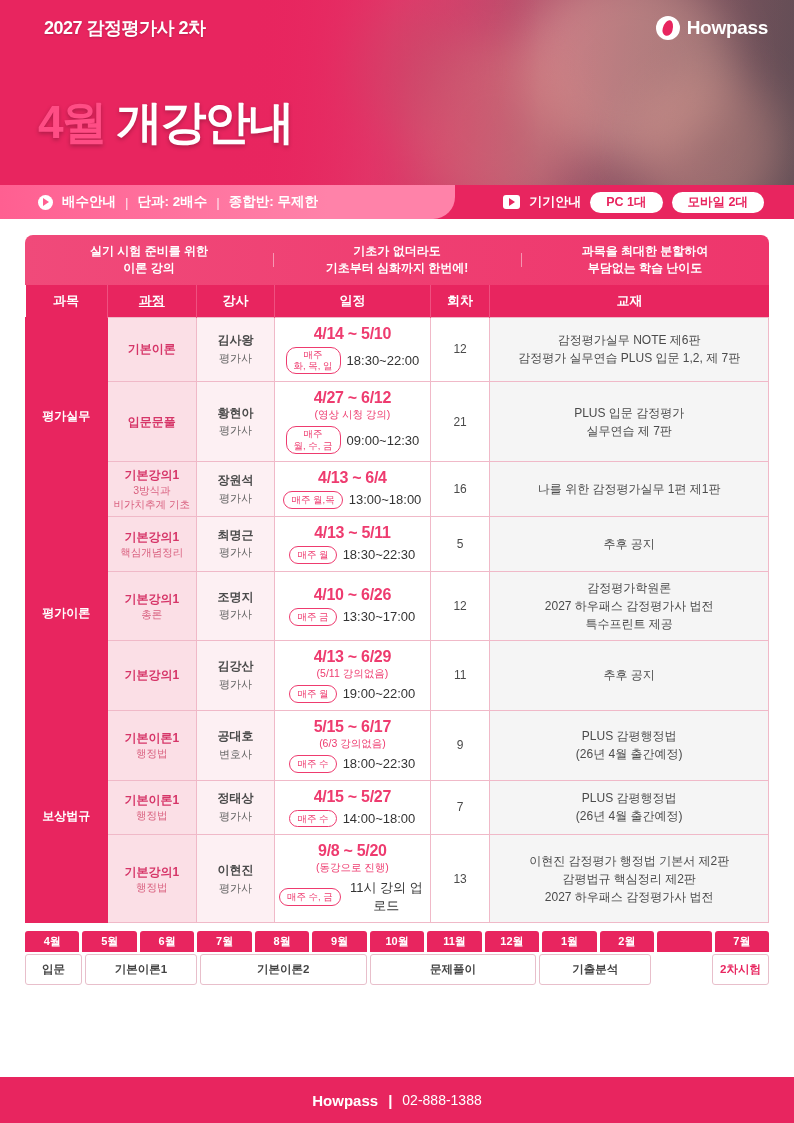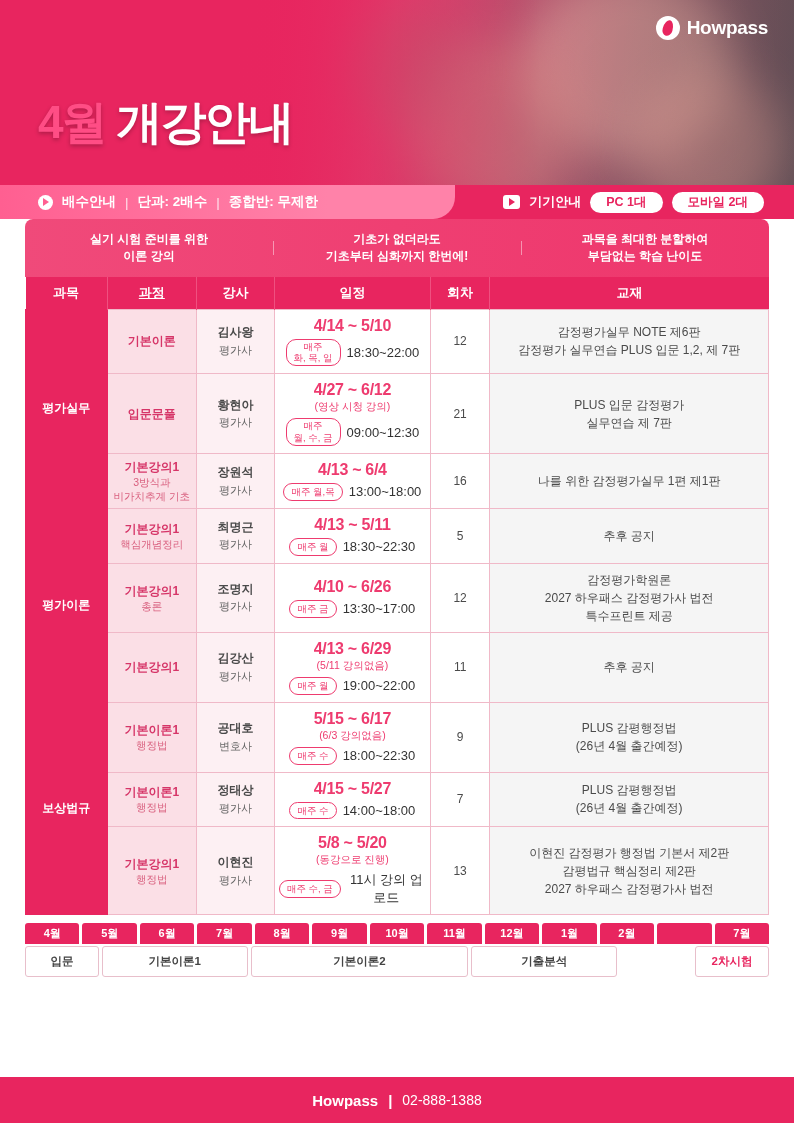--- a/index.html
+++ b/index.html
@@ -93,24 +93,25 @@
     border-top: 4px solid transparent; border-bottom: 4px solid transparent;
   }
   .pill {
     background: #ffffff; color: #e8255f; font-size: 12.5px; font-weight: bold;
     border-radius: 11px; padding: 3px 16px; line-height: 1.2;
   }
 
   
   .wrap { padding: 0 25px; }
   .features {
+    margin-top: 16px;
     background: linear-gradient(90deg,#f04a7a 0%, #ef3f72 50%, #ee366c 100%);
     border-radius: 8px 8px 0 0;
     display: flex; align-items: center;
-    height: 58px;
+    height: 50px;
     color: #ffffff;
   }
   .feature {
     flex: 1; text-align: center; font-size: 12px; line-height: 1.45; font-weight: bold;
     position: relative;
   }
   .feature + .feature::before {
     content: ""; position: absolute; left: 0; top: 10px; bottom: 10px;
     width: 1px; background: rgba(255,255,255,.45);
   }
@@ -186,20 +187,21 @@
 </style>
 </head>
 <body>
 
 <div class="hero">
   <div class="hero-blob b1"></div>
   <div class="hero-blob b2"></div>
   <div class="hero-blob b3"></div>
   <div class="hero-blob b4"></div>
   <div class="hero-tint"></div>
+  <div class="hero-sub">2027 감정평가사 2차</div>
   <div class="hero-title">
     <span class="accent">4월</span>
     <span>개강안내</span>
   </div>
   <div class="brand">
     <span class="brand-mark"></span>
     <span class="brand-name">Howpass</span>
   </div>
 </div>
 
@@ -345,21 +347,21 @@
               <span class="time-text">14:00~18:00</span>
             </div>
           </td>
           <td class="col-count">7</td>
           <td class="col-book">PLUS 감평행정법<br>(26년 4월 출간예정)</td>
         </tr>
         <tr>
           <td class="col-course"><span>기본강의1</span><span class="sub">행정법</span></td>
           <td class="col-teacher">이현진<span class="role">평가사</span></td>
           <td class="col-sched">
-            <div class="sched-date">5/8 ~ 5/20</div>
+            <div class="sched-date">9/8 ~ 5/20</div>
             <div class="sched-note">(동강으로 진행)</div>
             <div class="sched-time-row">
               <span class="day-badge">매주 수, 금</span>
               <span class="time-text">11시 강의 업로드</span>
             </div>
           </td>
           <td class="col-count">13</td>
           <td class="col-book">이현진 감정평가 행정법 기본서 제2판<br>감평법규 핵심정리 제2판<br>2027 하우패스 감정평가사 법전</td>
         </tr>
       </tbody>
@@ -378,20 +380,21 @@
         <div class="tl-month">12월</div>
         <div class="tl-month">1월</div>
         <div class="tl-month">2월</div>
         <div class="tl-month" style="background: rgb(232, 37, 95);"></div>
         <div class="tl-month">7월</div>
       </div>
     <div class="tl-cells" id="tl-cells">
         <div class="tl-cell" style="flex: 1 1 0%;">입문</div>
         <div class="tl-cell" style="flex: 2 1 0%;">기본이론1</div>
         <div class="tl-cell" style="flex: 3 1 0%;">기본이론2</div>
+        <div class="tl-cell" style="flex: 3 1 0%;">문제풀이</div>
         <div class="tl-cell" style="flex: 2 1 0%;">기출분석</div>
         <div class="tl-cell" style="flex: 1 1 0%; border: none;"></div>
         <div class="tl-cell exam" style="flex: 1 1 0%;">2차시험</div>
       </div>
   </div>
 </div>
 
 <div class="footer">
   <span>Howpass</span>
   <span>|</span>

